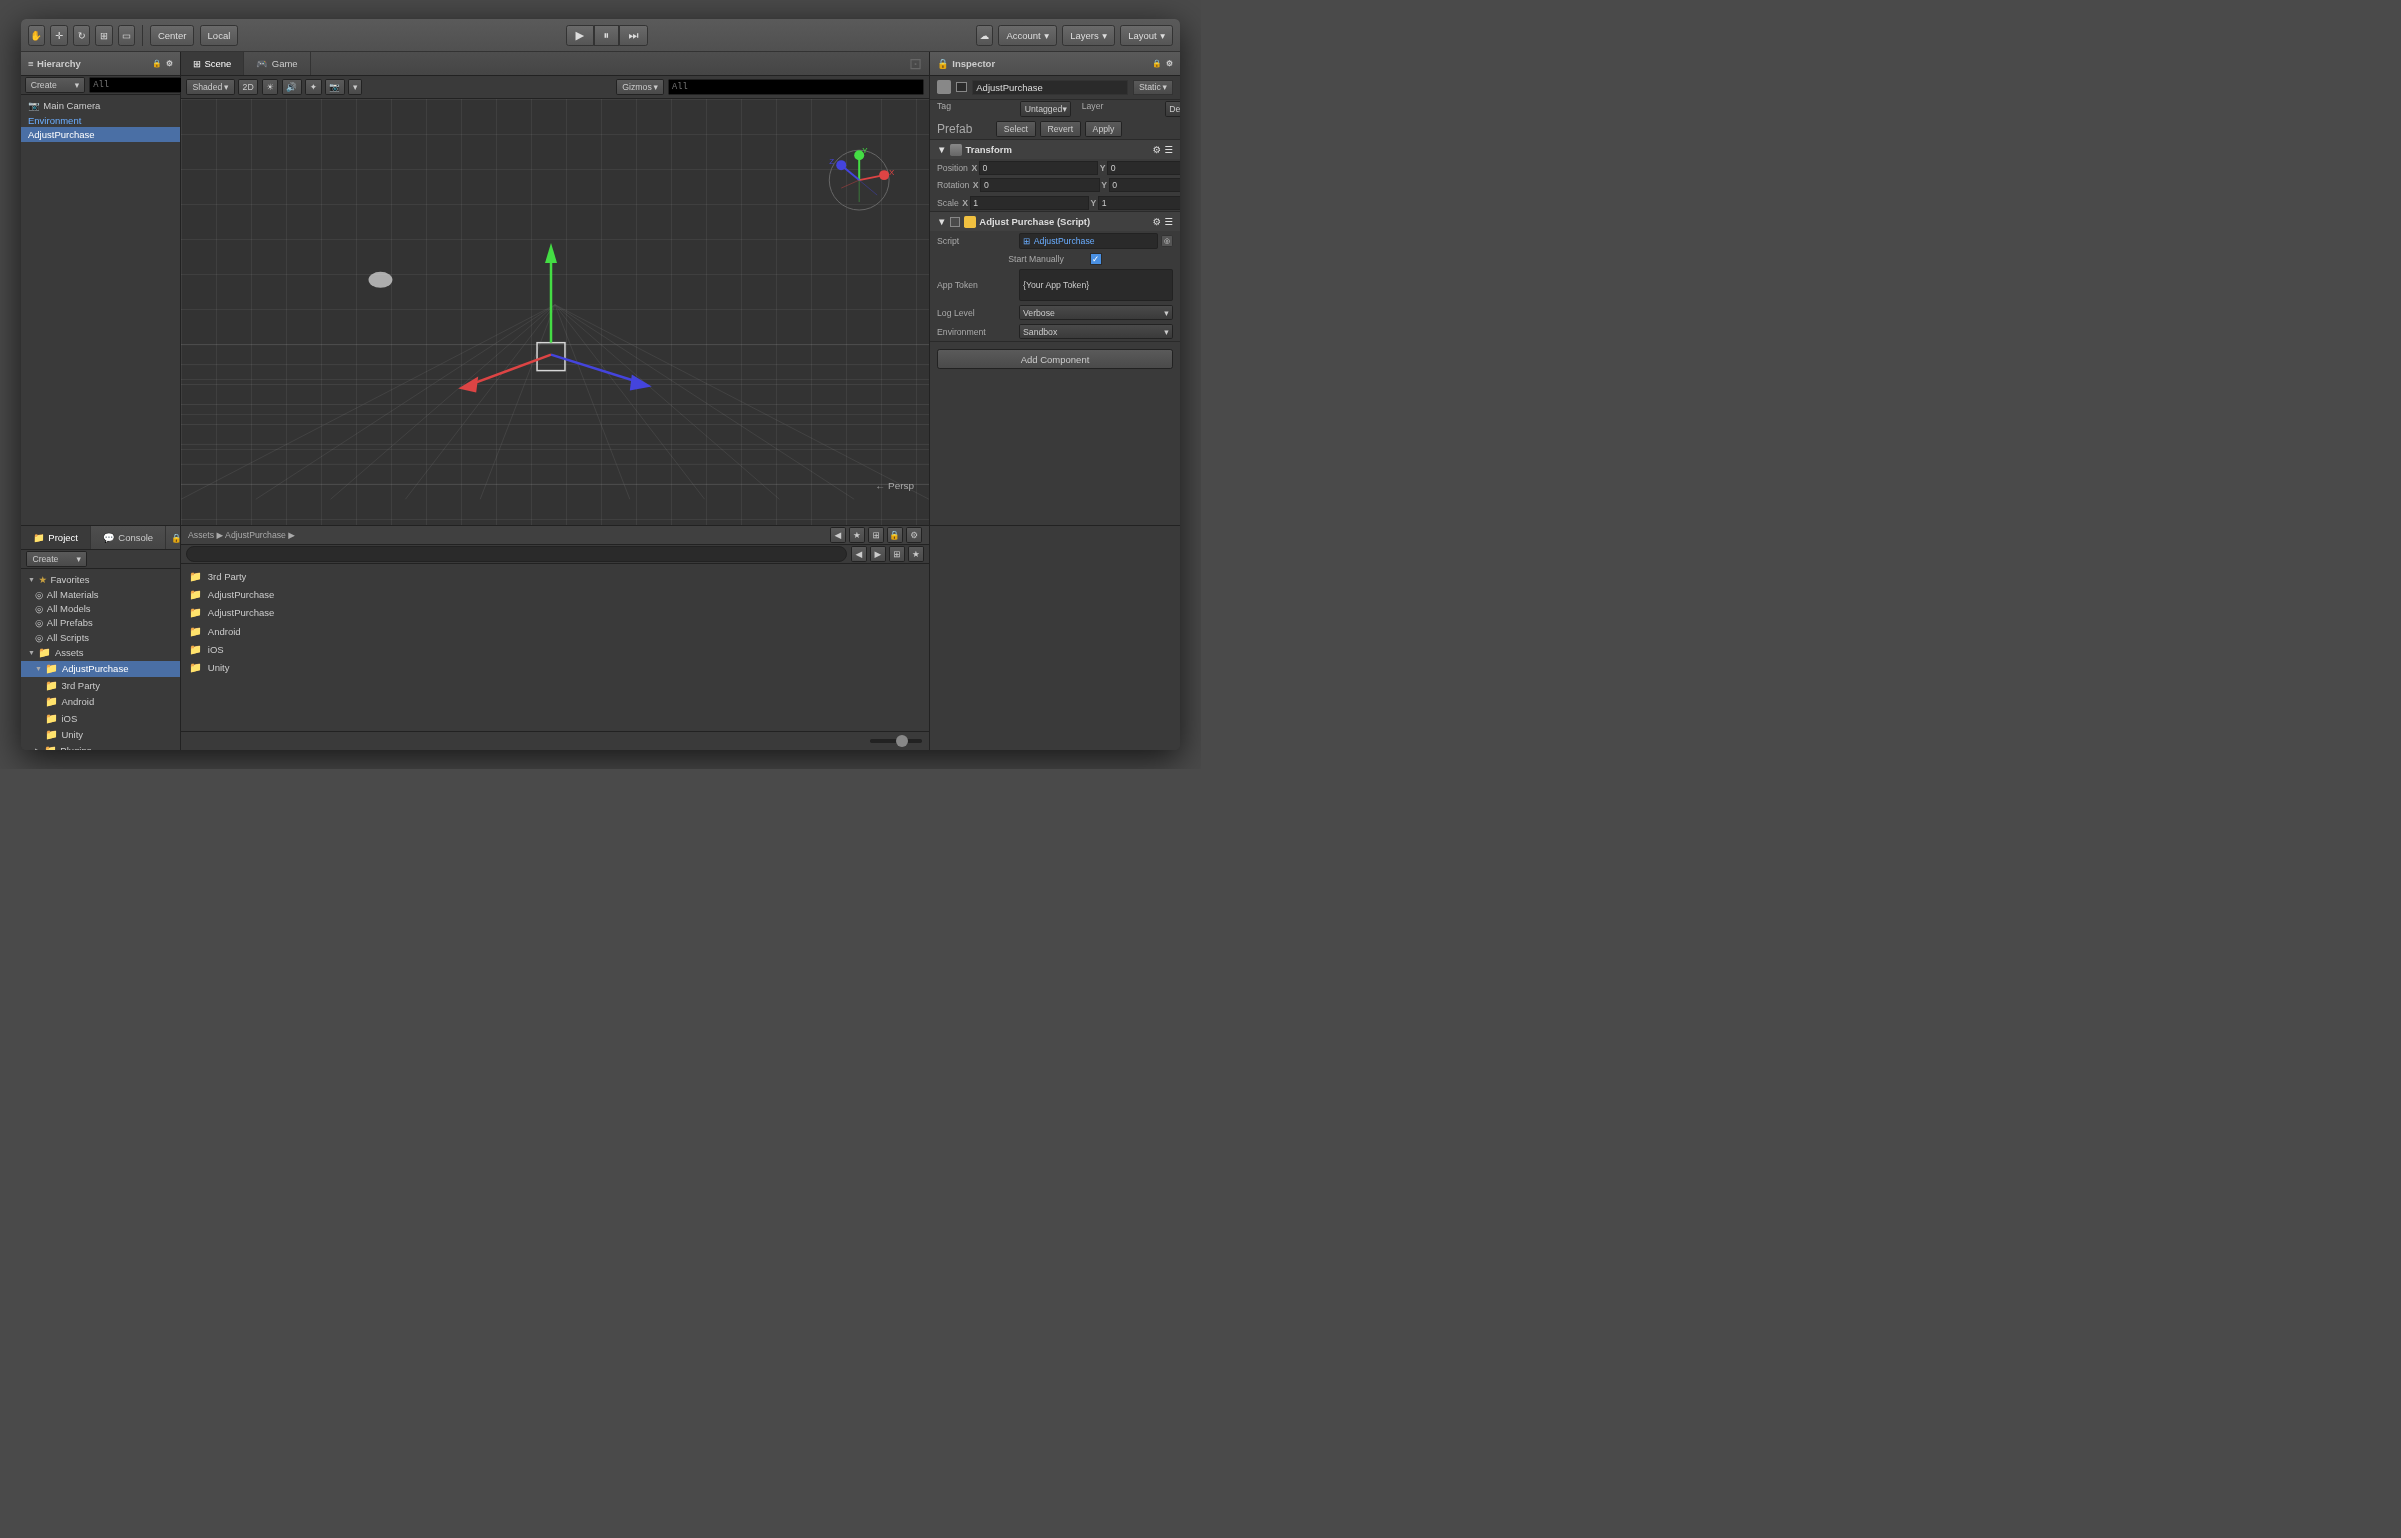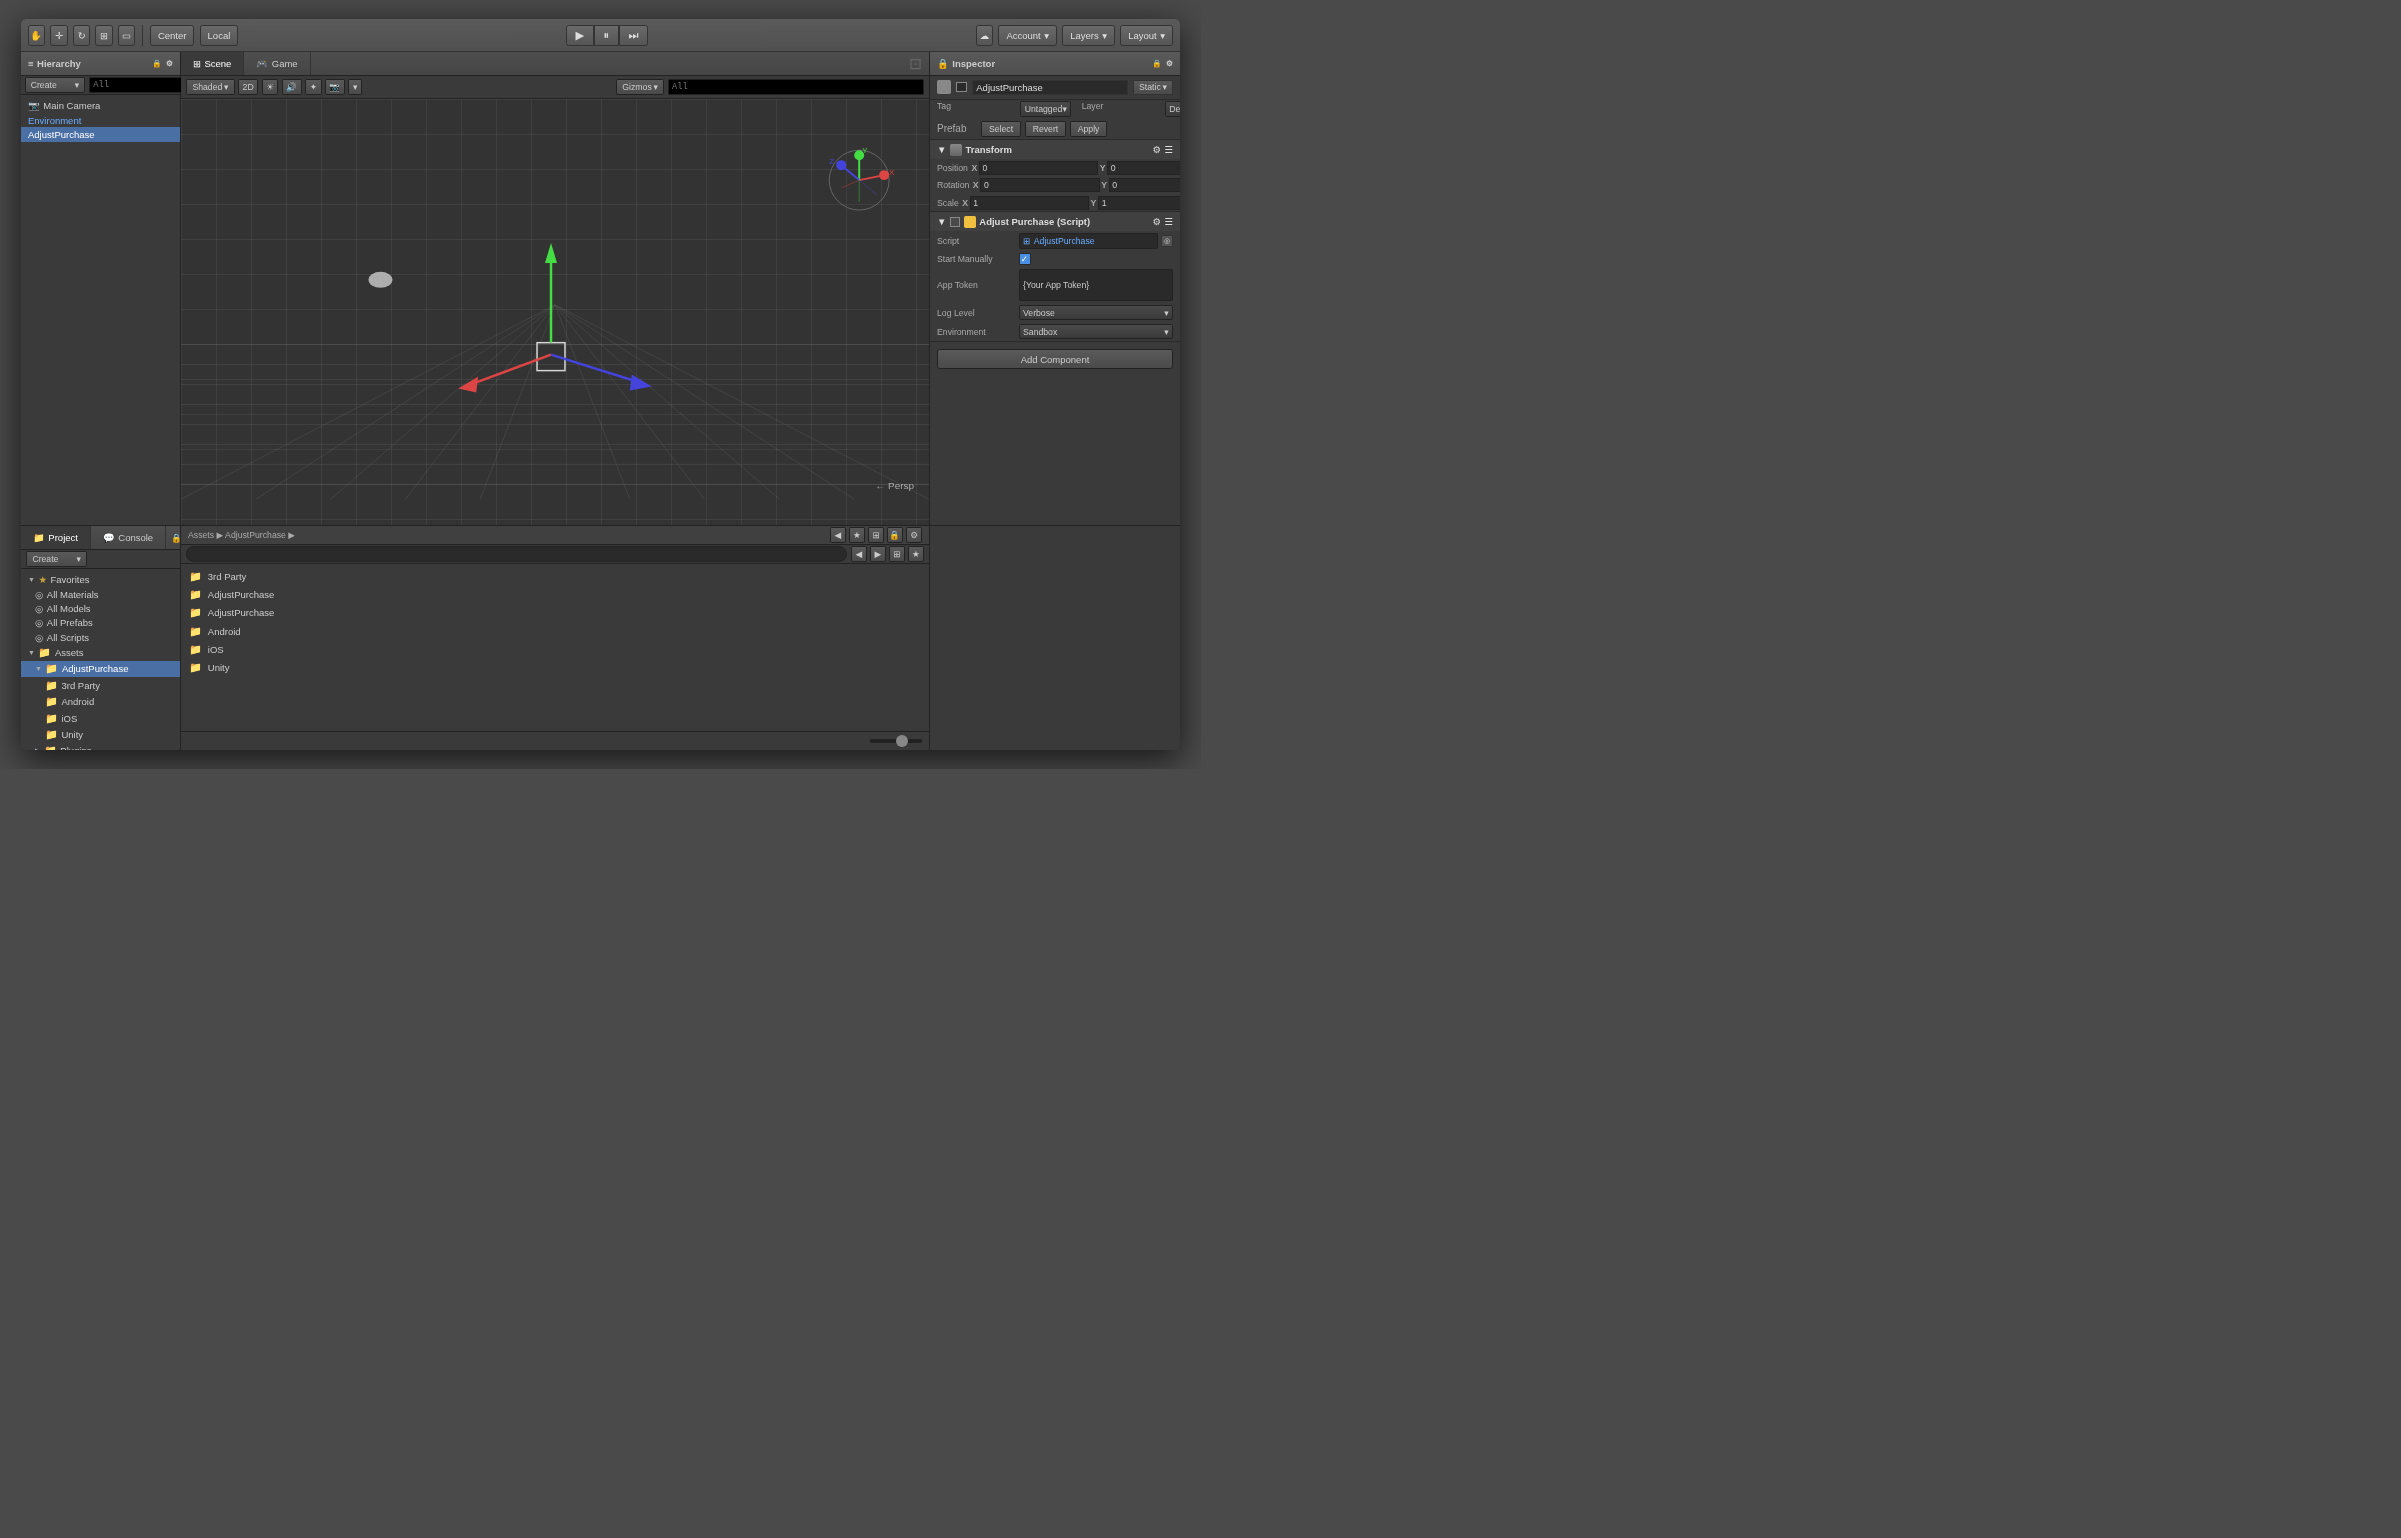--- a/index.html
+++ b/index.html
@@ -389,23 +389,23 @@
     }
 
     .prefab-row {
       display: flex;
       align-items: center;
       padding: 2.6px 7px;
       gap: 3.5px;
       border-bottom: 0.9px solid #2a2a2a;
     }
     .prefab-label {
-      font-size: 10px;
+      font-size: 12px;
       color: #aaa;
-      margin-right: 11px;
+      margin-right: 20px;
     }
     .prefab-btn {
       background: linear-gradient(#5a5a5a, #4a4a4a);
       border: 0.9px solid #222;
       border-radius: 1.7px;
       color: #ccc;
       padding: 0.9px 7px;
       font-size: 8.7px;
       cursor: pointer;
       height: 15.6px;
@@ -481,20 +481,21 @@
       height: 14px;
     }
 
     .script-row {
       display: flex;
       align-items: center;
       padding: 1.7px 7px;
       gap: 3.5px;
       font-size: 8.7px;
       min-height: 17.3px;
+      justify-content: center;
     }
     .script-label {
       width: 78px;
       color: #aaa;
       flex-shrink: 0;
     }
     .script-value-box {
       flex: 1;
       background: #2a2a2a;
       border: 0.9px solid #222;

